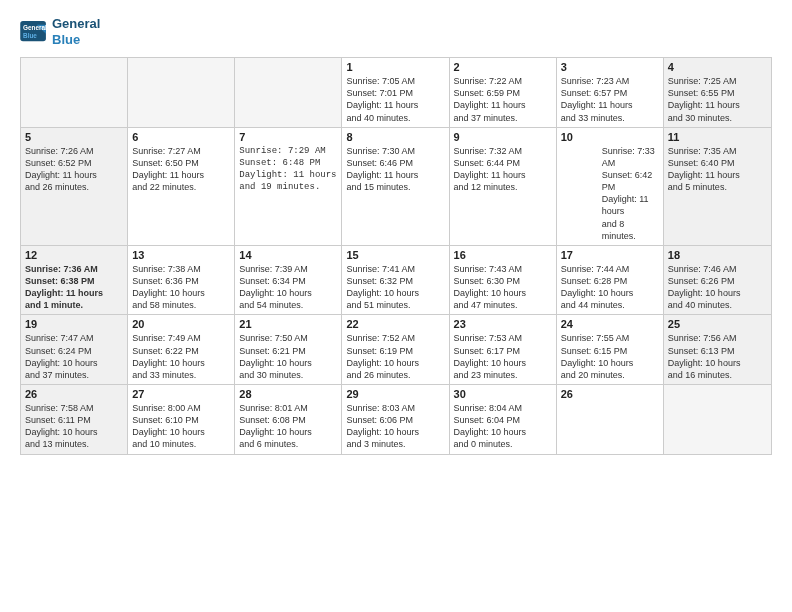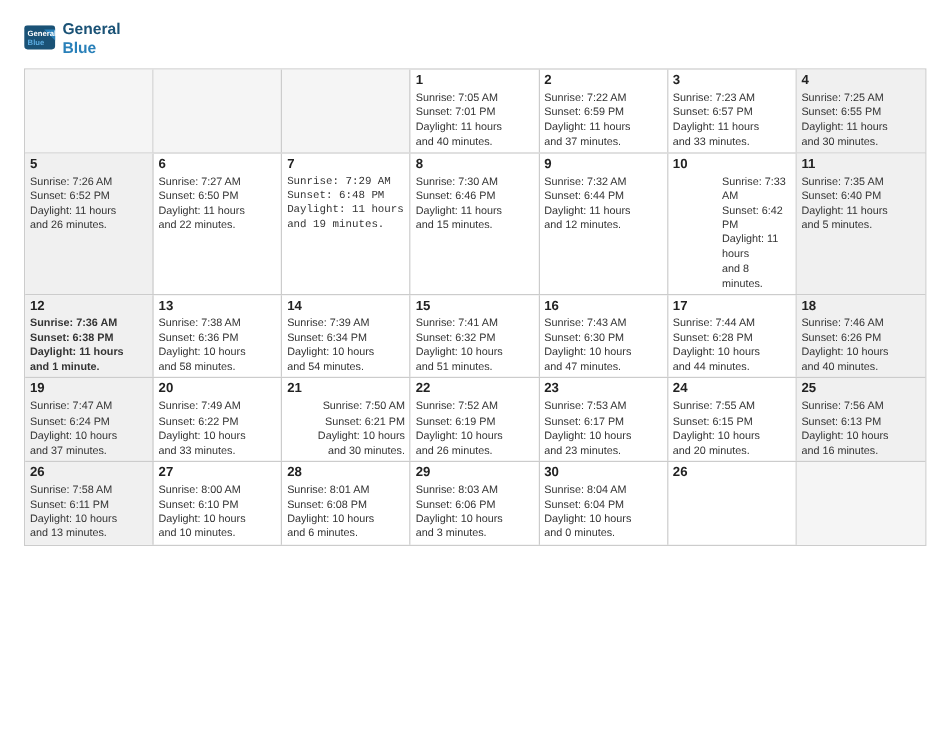--- a/index.html
+++ b/index.html
@@ -270,21 +270,21 @@
           </div>
           <div class="cal-cell">
             <div class="day-num">20</div>
             <div class="cell-text" style="white-space: pre-line;">Sunrise: 7:49 AM
 Sunset: 6:22 PM
 Daylight: 10 hours
 and 33 minutes.</div>
           </div>
           <div class="cal-cell">
             <div class="day-num">21</div>
-            <div class="cell-text" style="white-space: pre-line; text-align: right;">Sunrise: 7:50 AM
+            <div class="cell-text" style="white-space: pre-line;">Sunrise: 7:50 AM
 Sunset: 6:21 PM
 Daylight: 10 hours
 and 30 minutes.</div>
           </div>
           <div class="cal-cell">
             <div class="day-num">22</div>
             <div class="cell-text" style="white-space: pre-line;">Sunrise: 7:52 AM
 Sunset: 6:19 PM
 Daylight: 10 hours
 and 26 minutes.</div>

